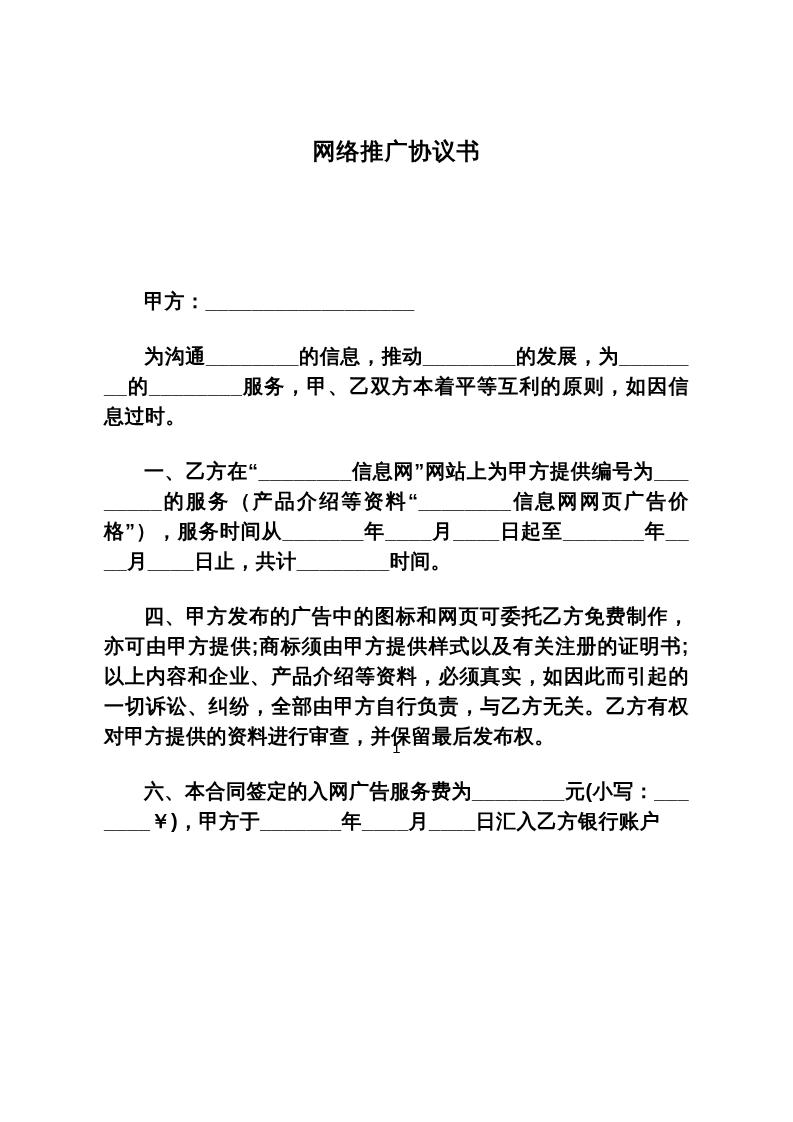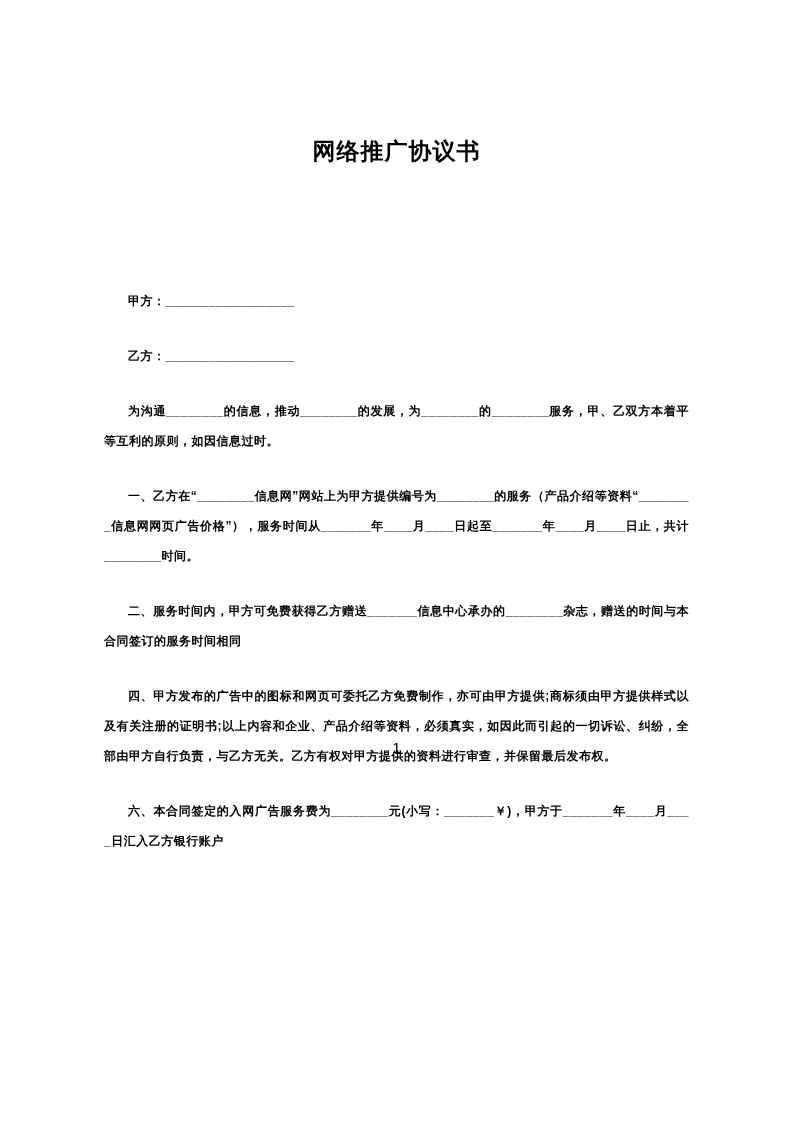--- a/index.html
+++ b/index.html
@@ -23,21 +23,21 @@
   }
   .doc-title {
     text-align: center;
     font-size: 23px;
     font-weight: bold;
     line-height: 33px;
     margin-bottom: 118px;
     letter-spacing: 1px;
   }
   .para {
-    font-size: 12px;
+    font-size: 20px;
     font-weight: bold;
     line-height: 30px;
     text-align: justify;
     text-indent: 2em;
     margin-bottom: 25px;
     word-break: break-all;
     letter-spacing: 0.5px;
   }
   .para.party {
     margin-bottom: 25px;
@@ -55,27 +55,25 @@
 </style>
 </head>
 <body>
 
 <div class="page">
 
   <div class="doc-title">网络推广协议书</div>
 
   <div class="para party">甲方：__________________</div>
 
-  <div class="para party">乙方：__________________</div>
 
   <div class="para">为沟通________的信息，推动________的发展，为________的________服务，甲、乙双方本着平等互利的原则，如因信息过时。</div>
 
   <div class="para">一、乙方在“________信息网”网站上为甲方提供编号为________的服务（产品介绍等资料“________信息网网页广告价格”），服务时间从_______年____月____日起至_______年____月____日止，共计________时间。</div>
 
-  <div class="para">二、服务时间内，甲方可免费获得乙方赠送_______信息中心承办的________杂志，赠送的时间与本合同签订的服务时间相同</div>
 
 
   <div class="para">四、甲方发布的广告中的图标和网页可委托乙方免费制作，亦可由甲方提供;商标须由甲方提供样式以及有关注册的证明书;以上内容和企业、产品介绍等资料，必须真实，如因此而引起的一切诉讼、纠纷，全部由甲方自行负责，与乙方无关。乙方有权对甲方提供的资料进行审查，并保留最后发布权。</div>
 
 
   <div class="para">六、本合同签定的入网广告服务费为________元(小写：_______￥)，甲方于_______年____月____日汇入乙方银行账户</div>
 
   <div class="page-number">1</div>
 
 </div>

